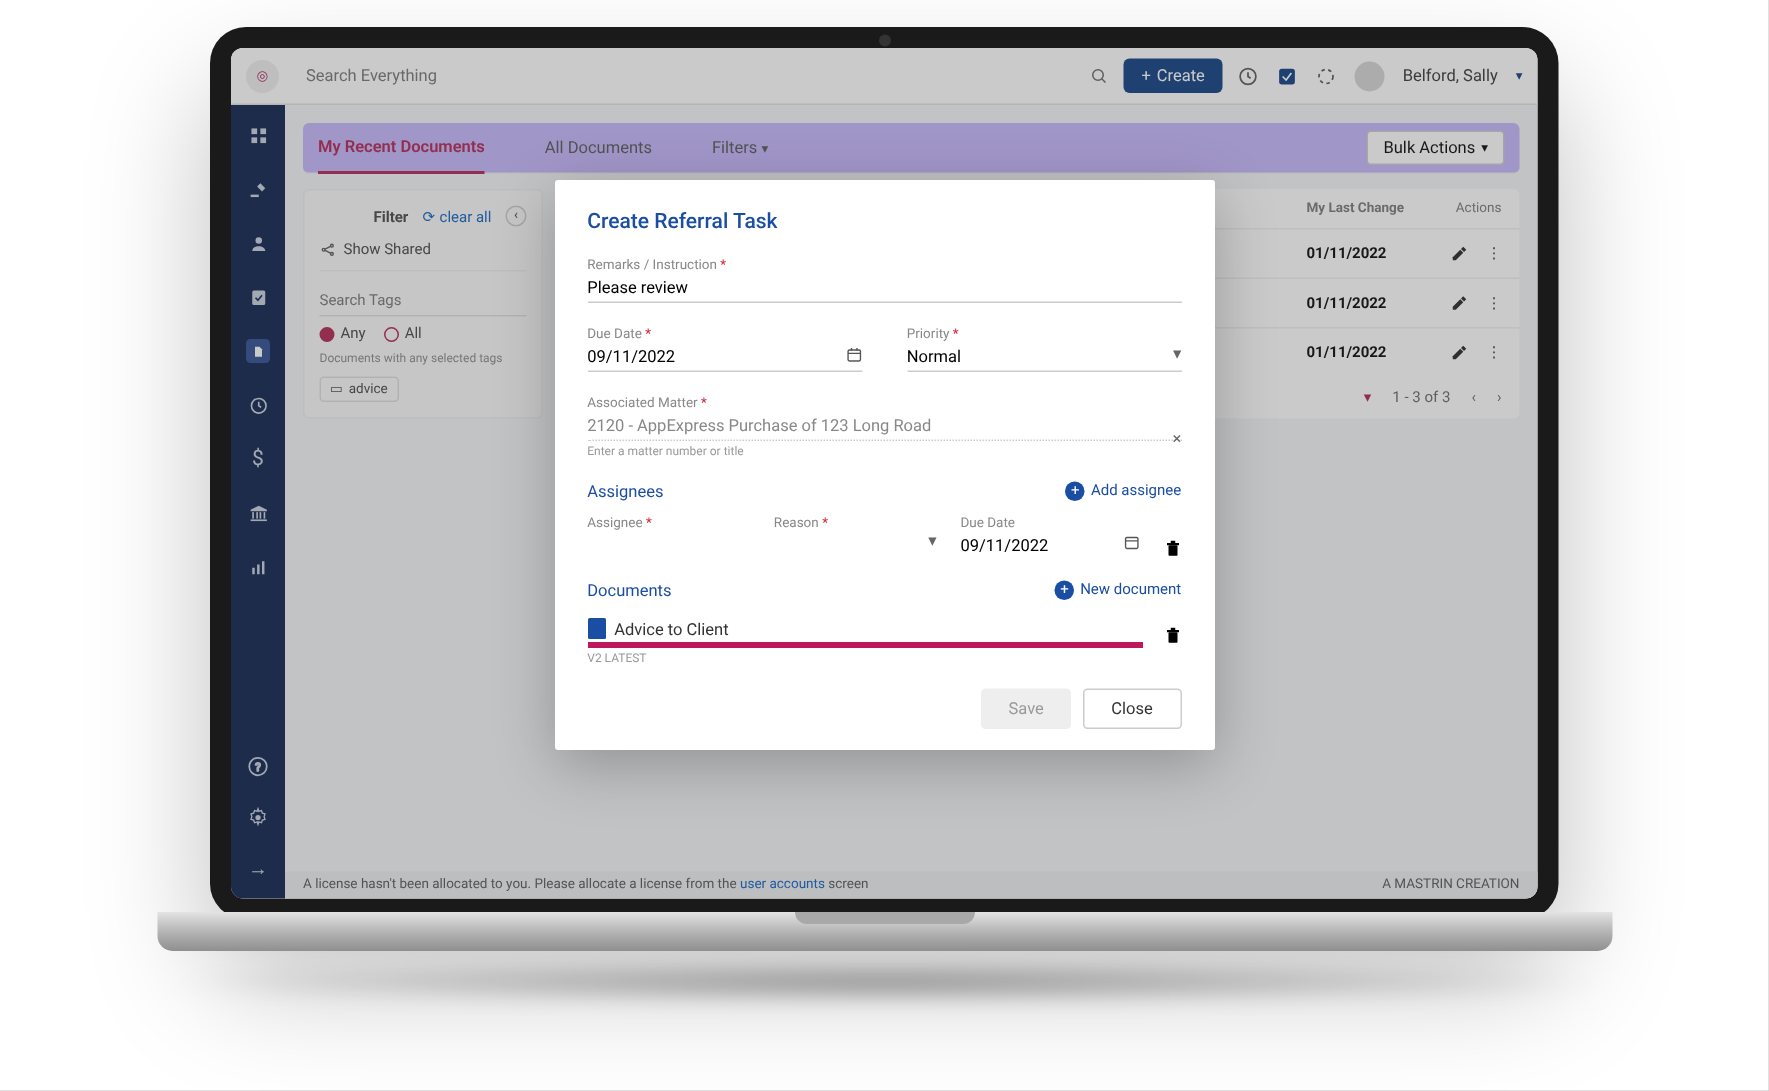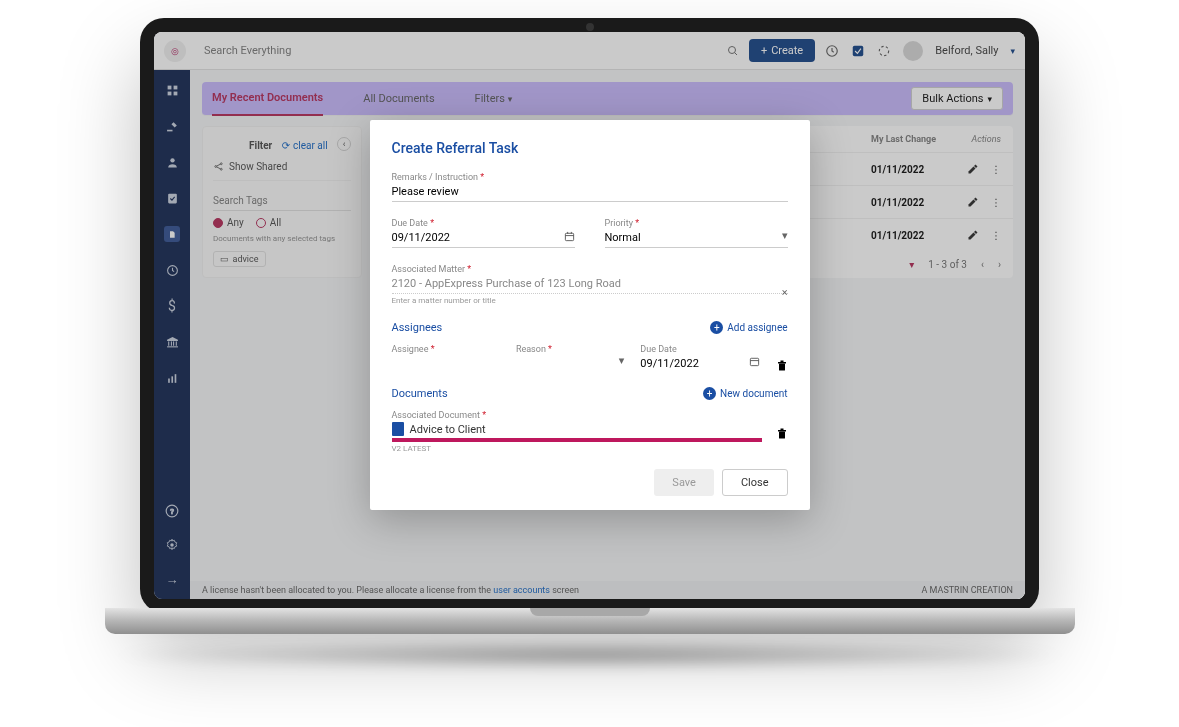--- a/index.html
+++ b/index.html
@@ -346,21 +346,21 @@
           <span class="tag-chip">
               <span>▭</span>
               <span>advice</span>
             </span>
         </div>
 
         <div class="doc-list">
           <div class="doc-header">
             <span style="flex:1;"></span>
             <span class="date-cell">My Last Change</span>
-            <span style="width:50px;text-align:right;font-style:italic;">Actions</span>
+            <span style="width:50px;text-align:right;">Actions</span>
           </div>
           <div class="doc-row">
             <span style="flex:1;"></span>
             <span class="date-cell">01/11/2022</span>
             <span class="actions-cell">
                 <span>
                   <svg width="12" height="12" viewBox="0 0 24 24" fill="#222">
                     <path d="M3 17l10-10 4 4L7 21H3z"></path>
                     <path d="M14 6l4 4 3-3-4-4z"></path>
                   </svg>
@@ -490,21 +490,20 @@
       <div class="sec-head">
         <span>Documents</span>
         <span class="add-link">
           <span class="plus-circle">+</span>
           <span>New document</span>
         </span>
       </div>
 
       <div class="assoc-doc-row">
         <div>
-          <label class="field-label req">Associated Document</label>
           <div class="doc-assoc">
             <span class="doc-ico"></span>
             <span>Advice to Client</span>
           </div>
           <div class="ver">V2 LATEST</div>
         </div>
         <span class="trash" style="margin-bottom:12px;">
             <svg width="12" height="14" viewBox="0 0 24 24" fill="#000">
               <rect x="6" y="7" width="12" height="14" rx="1"></rect>
               <rect x="4" y="4" width="16" height="3"></rect>

